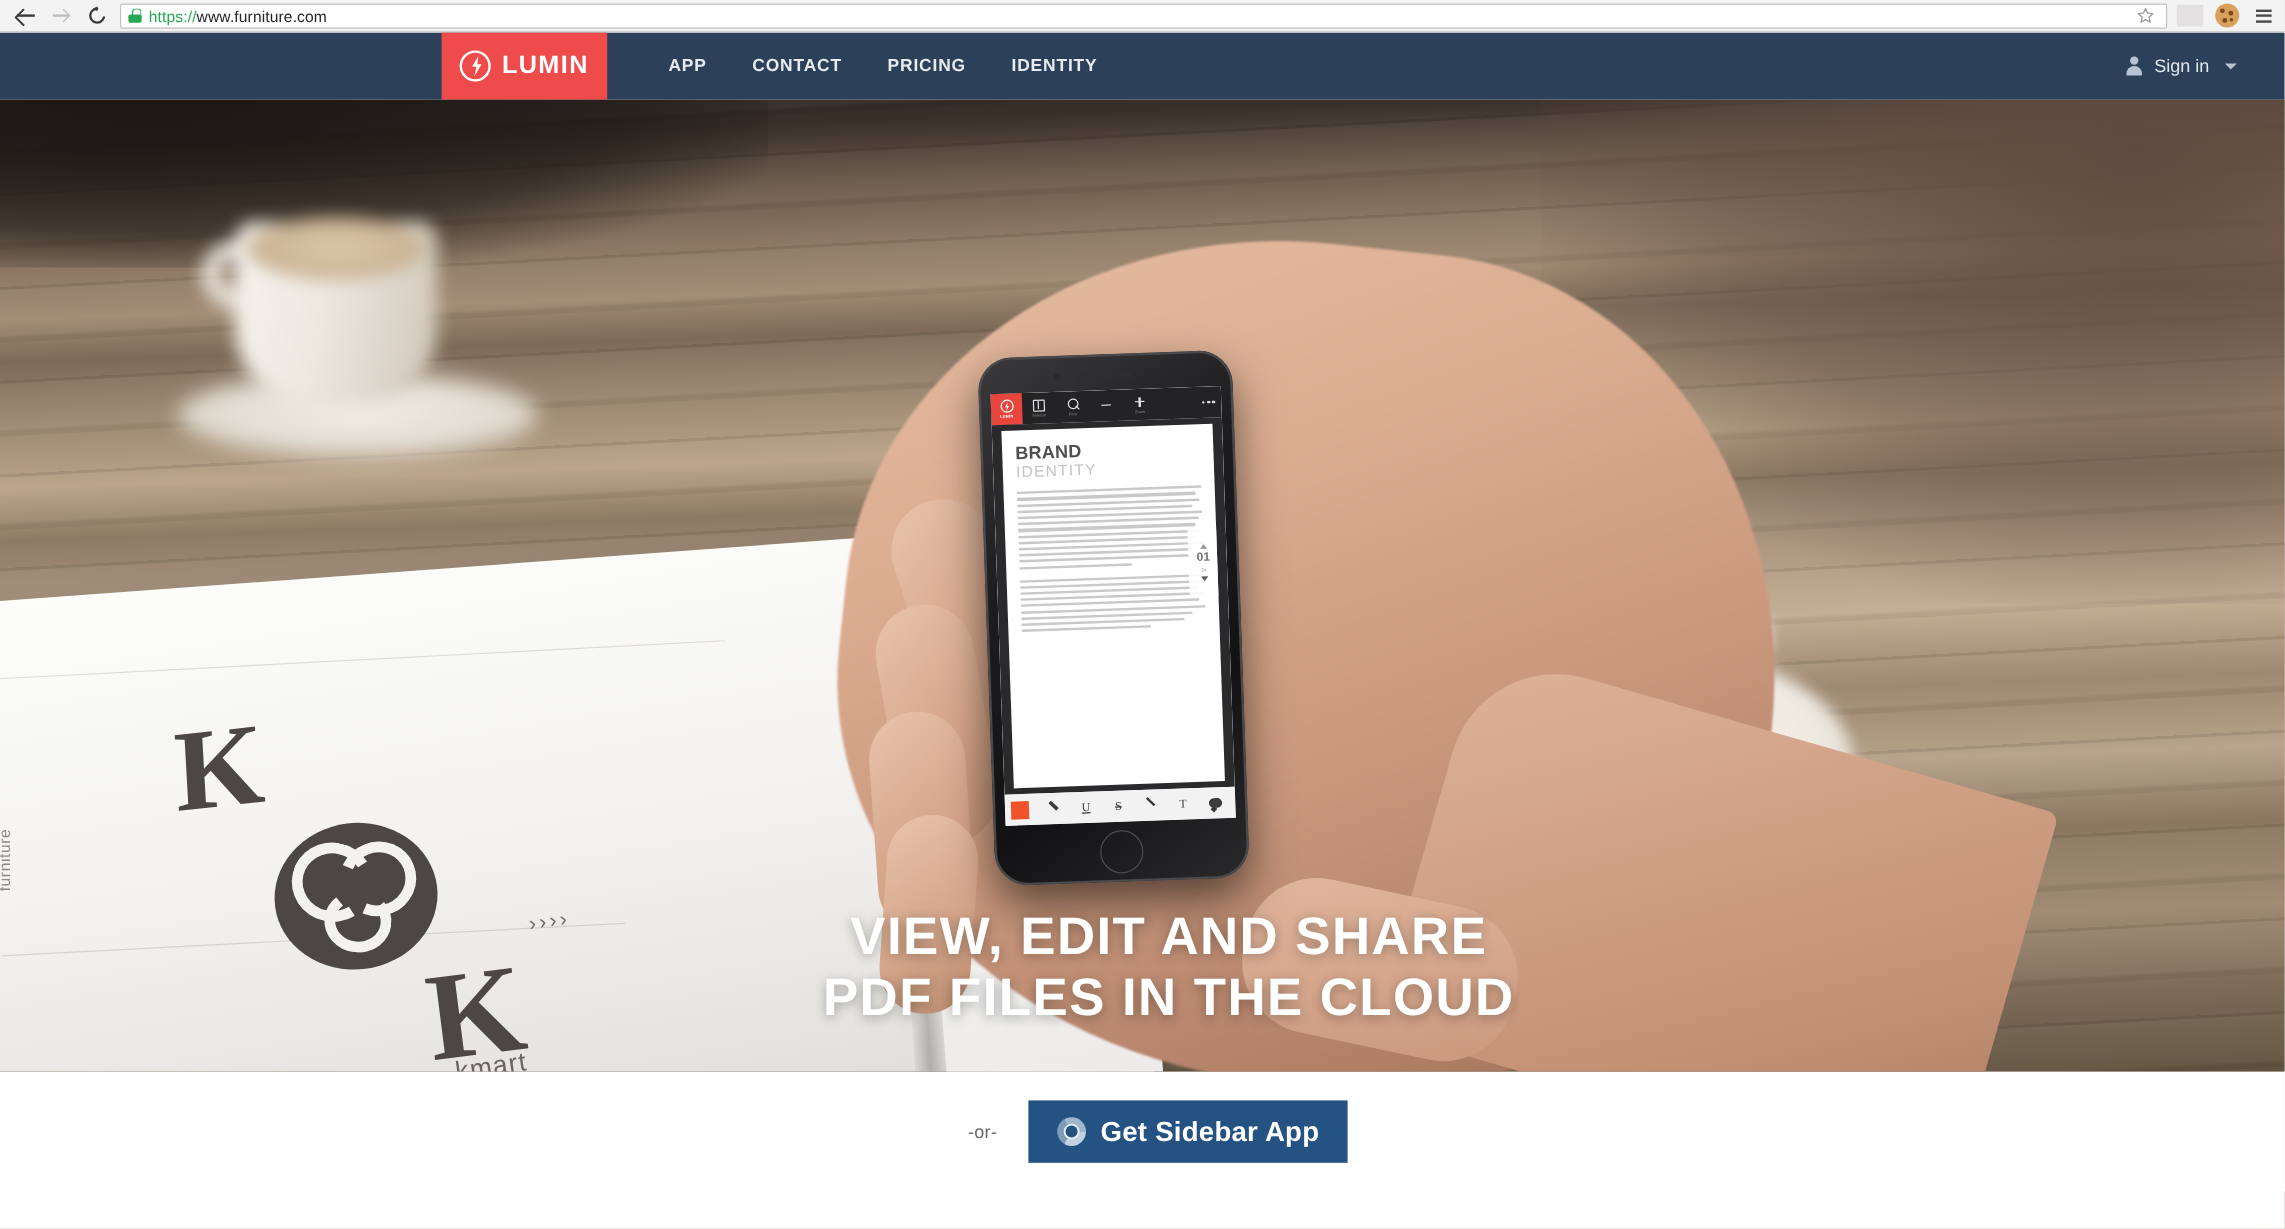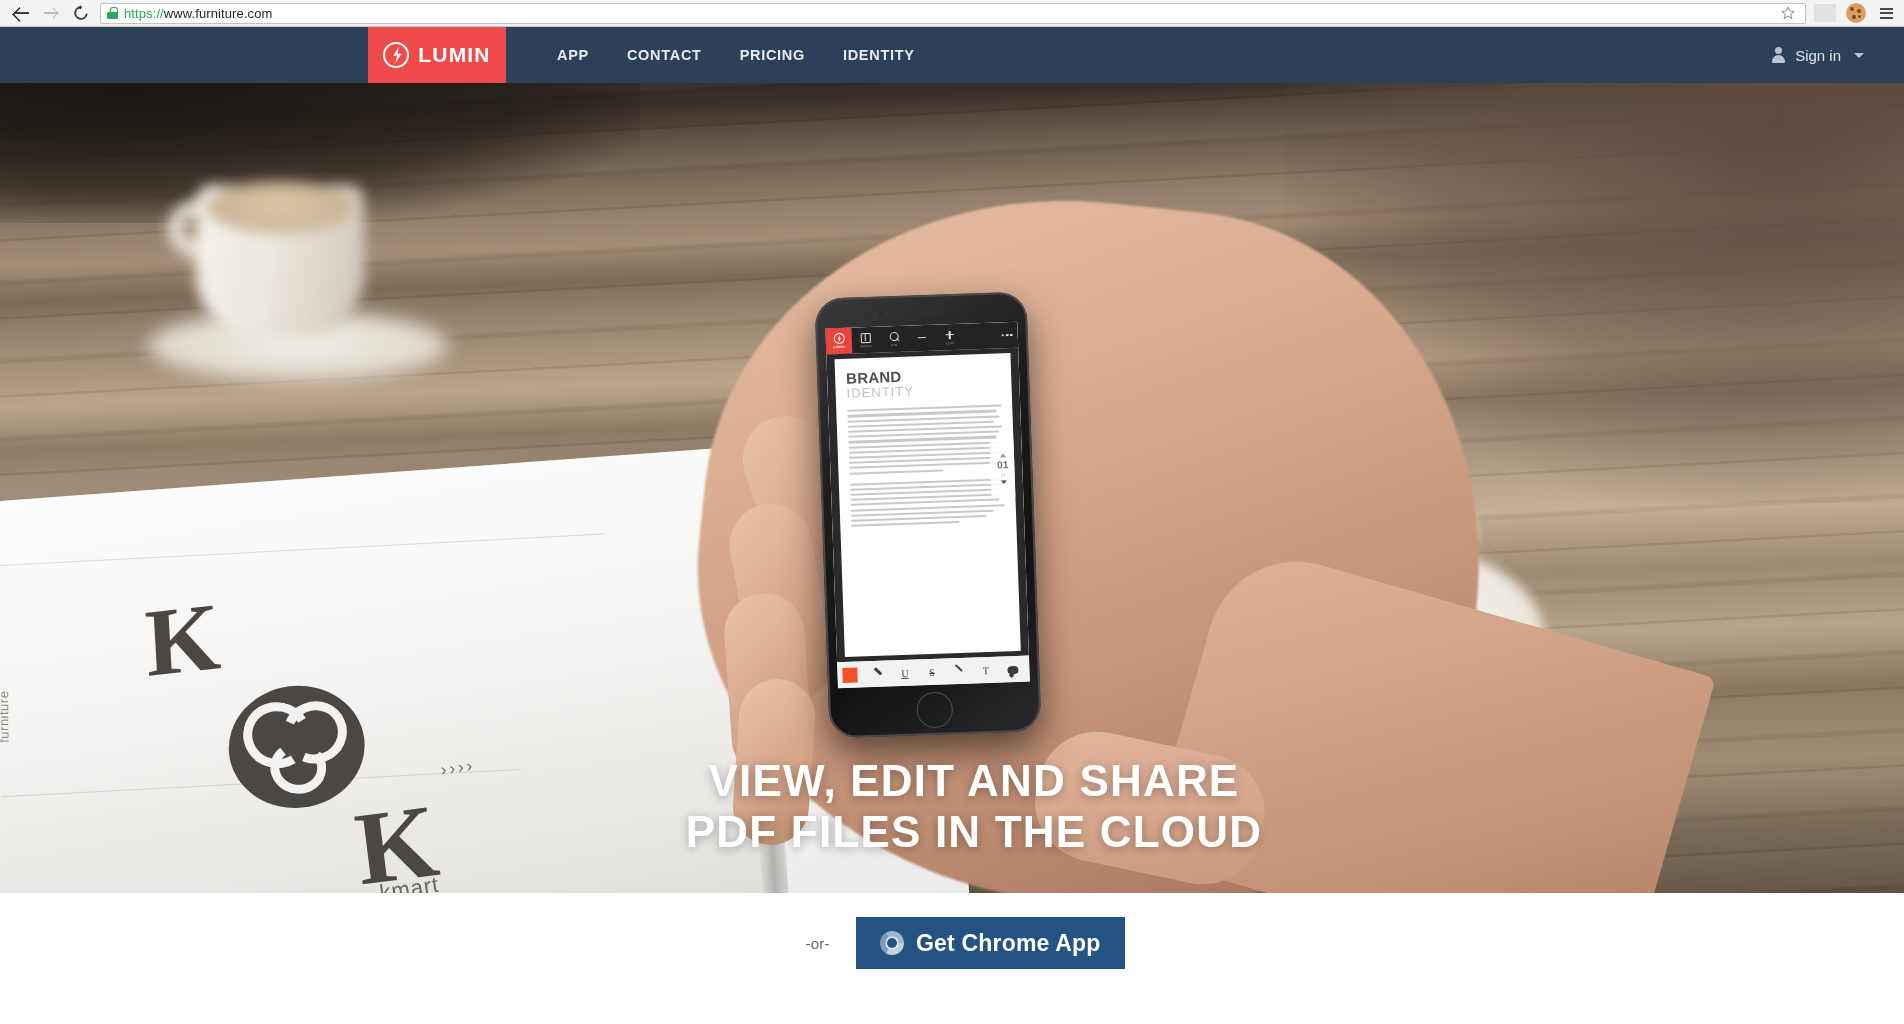--- a/index.html
+++ b/index.html
@@ -688,18 +688,18 @@
           <span>VIEW, EDIT AND SHARE</span><br>
           <span>PDF FILES IN THE CLOUD</span>
         </h1>
       </div>
     </div>
 
     <div class="cta">
       <span class="orsep">-or-</span>
       <button class="btn btn-chrome">
         <span class="chrome-ico"></span>
-        <span>Get Chrome App</span>
+        <span>Get Sidebar App</span>
       </button>
     </div>
 
   </div>
 </div>
 
 </body></html>

